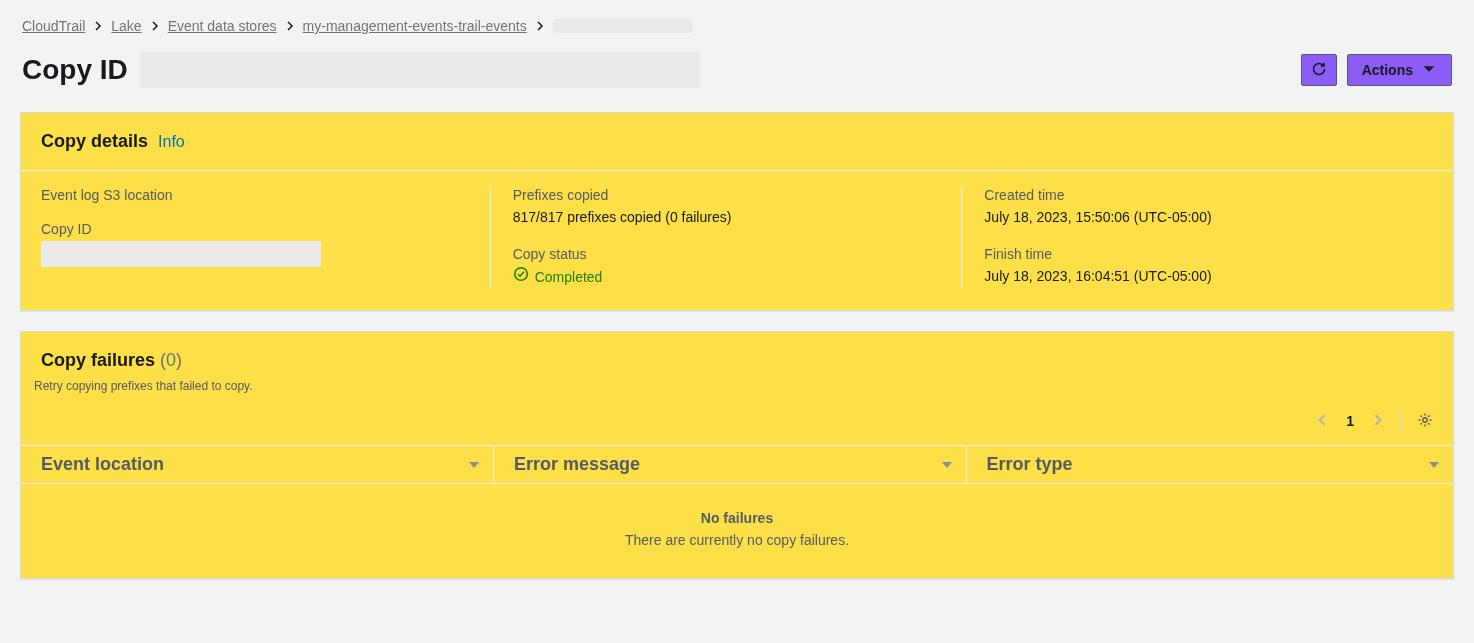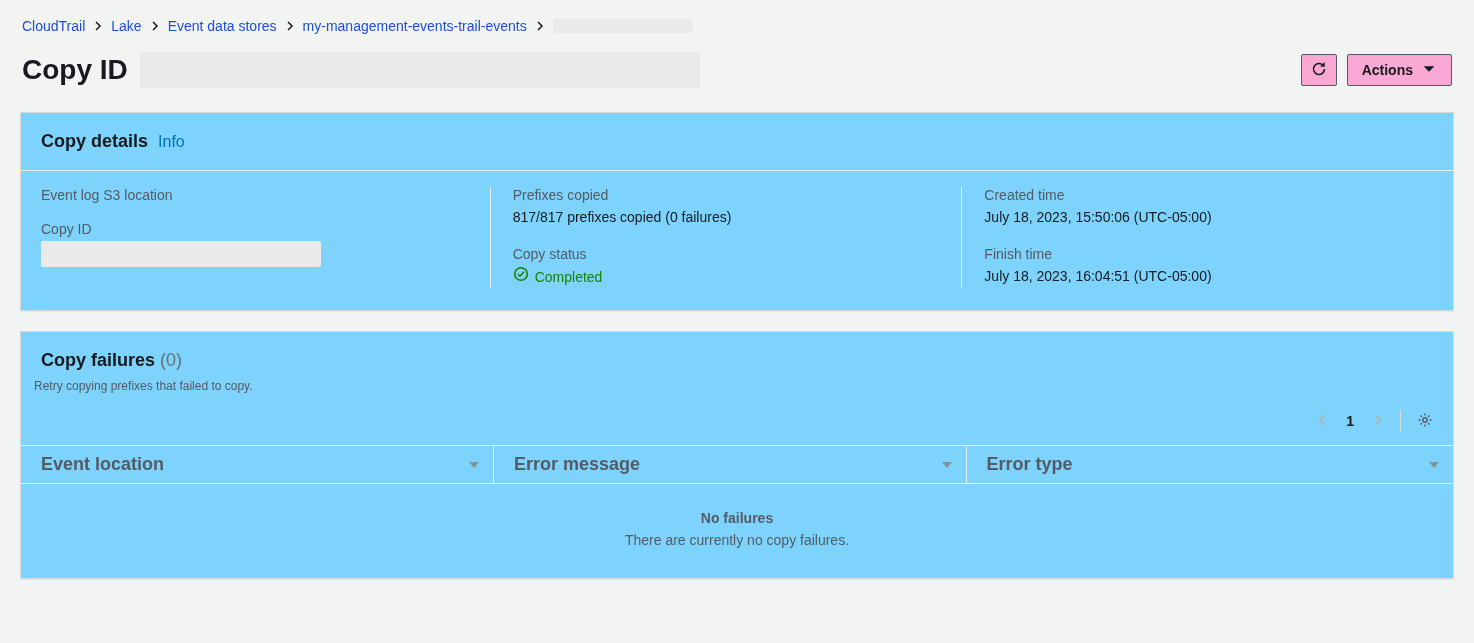--- a/index.html
+++ b/index.html
@@ -13,56 +13,56 @@
   a { text-decoration: none; }
 
   
   .breadcrumb {
     padding: 18px 22px 8px 22px;
     display: flex;
     align-items: center;
     gap: 8px;
     font-size: 14px;
   }
-  .breadcrumb a { color: #1d4ed8; }
+  .breadcrumb a { color: #737373; text-decoration: underline; }
   .breadcrumb .sep svg { width: 10px; height: 10px; stroke: #545b64; }
 
   
   .page-header {
     display: flex;
     align-items: center;
     justify-content: space-between;
     padding: 10px 22px 24px 22px;
   }
   .page-title-wrap { display: flex; align-items: center; gap: 12px; }
   .page-title { font-size: 28px; font-weight: 700; }
   .redacted-lg {
     width: 560px; height: 36px; background: #eaeaea; border-radius: 2px;
   }
   .header-actions { display: flex; gap: 10px; }
   .btn {
-    background: #f9a8d4;
+    background: #8b5cf6;
     border: 1px solid #545b64;
     border-radius: 2px;
     height: 32px;
     padding: 0 14px;
     display: inline-flex;
     align-items: center;
     gap: 8px;
     font-weight: 700;
     color: #16191f;
     cursor: pointer;
     font-size: 14px;
   }
   .btn.icon-only { width: 36px; padding: 0; justify-content: center; }
   .btn svg { width: 16px; height: 16px; }
 
   
   .panel {
-    background: #7dd3fc;
+    background: #fde047;
     border: 1px solid #d5dbdb;
     margin: 0 20px 20px 20px;
     box-shadow: 0 1px 1px rgba(0,0,0,0.05);
   }
   .panel-header {
     padding: 18px 20px;
     border-bottom: 1px solid #eaeded;
     display: flex;
     align-items: baseline;
     gap: 10px;

